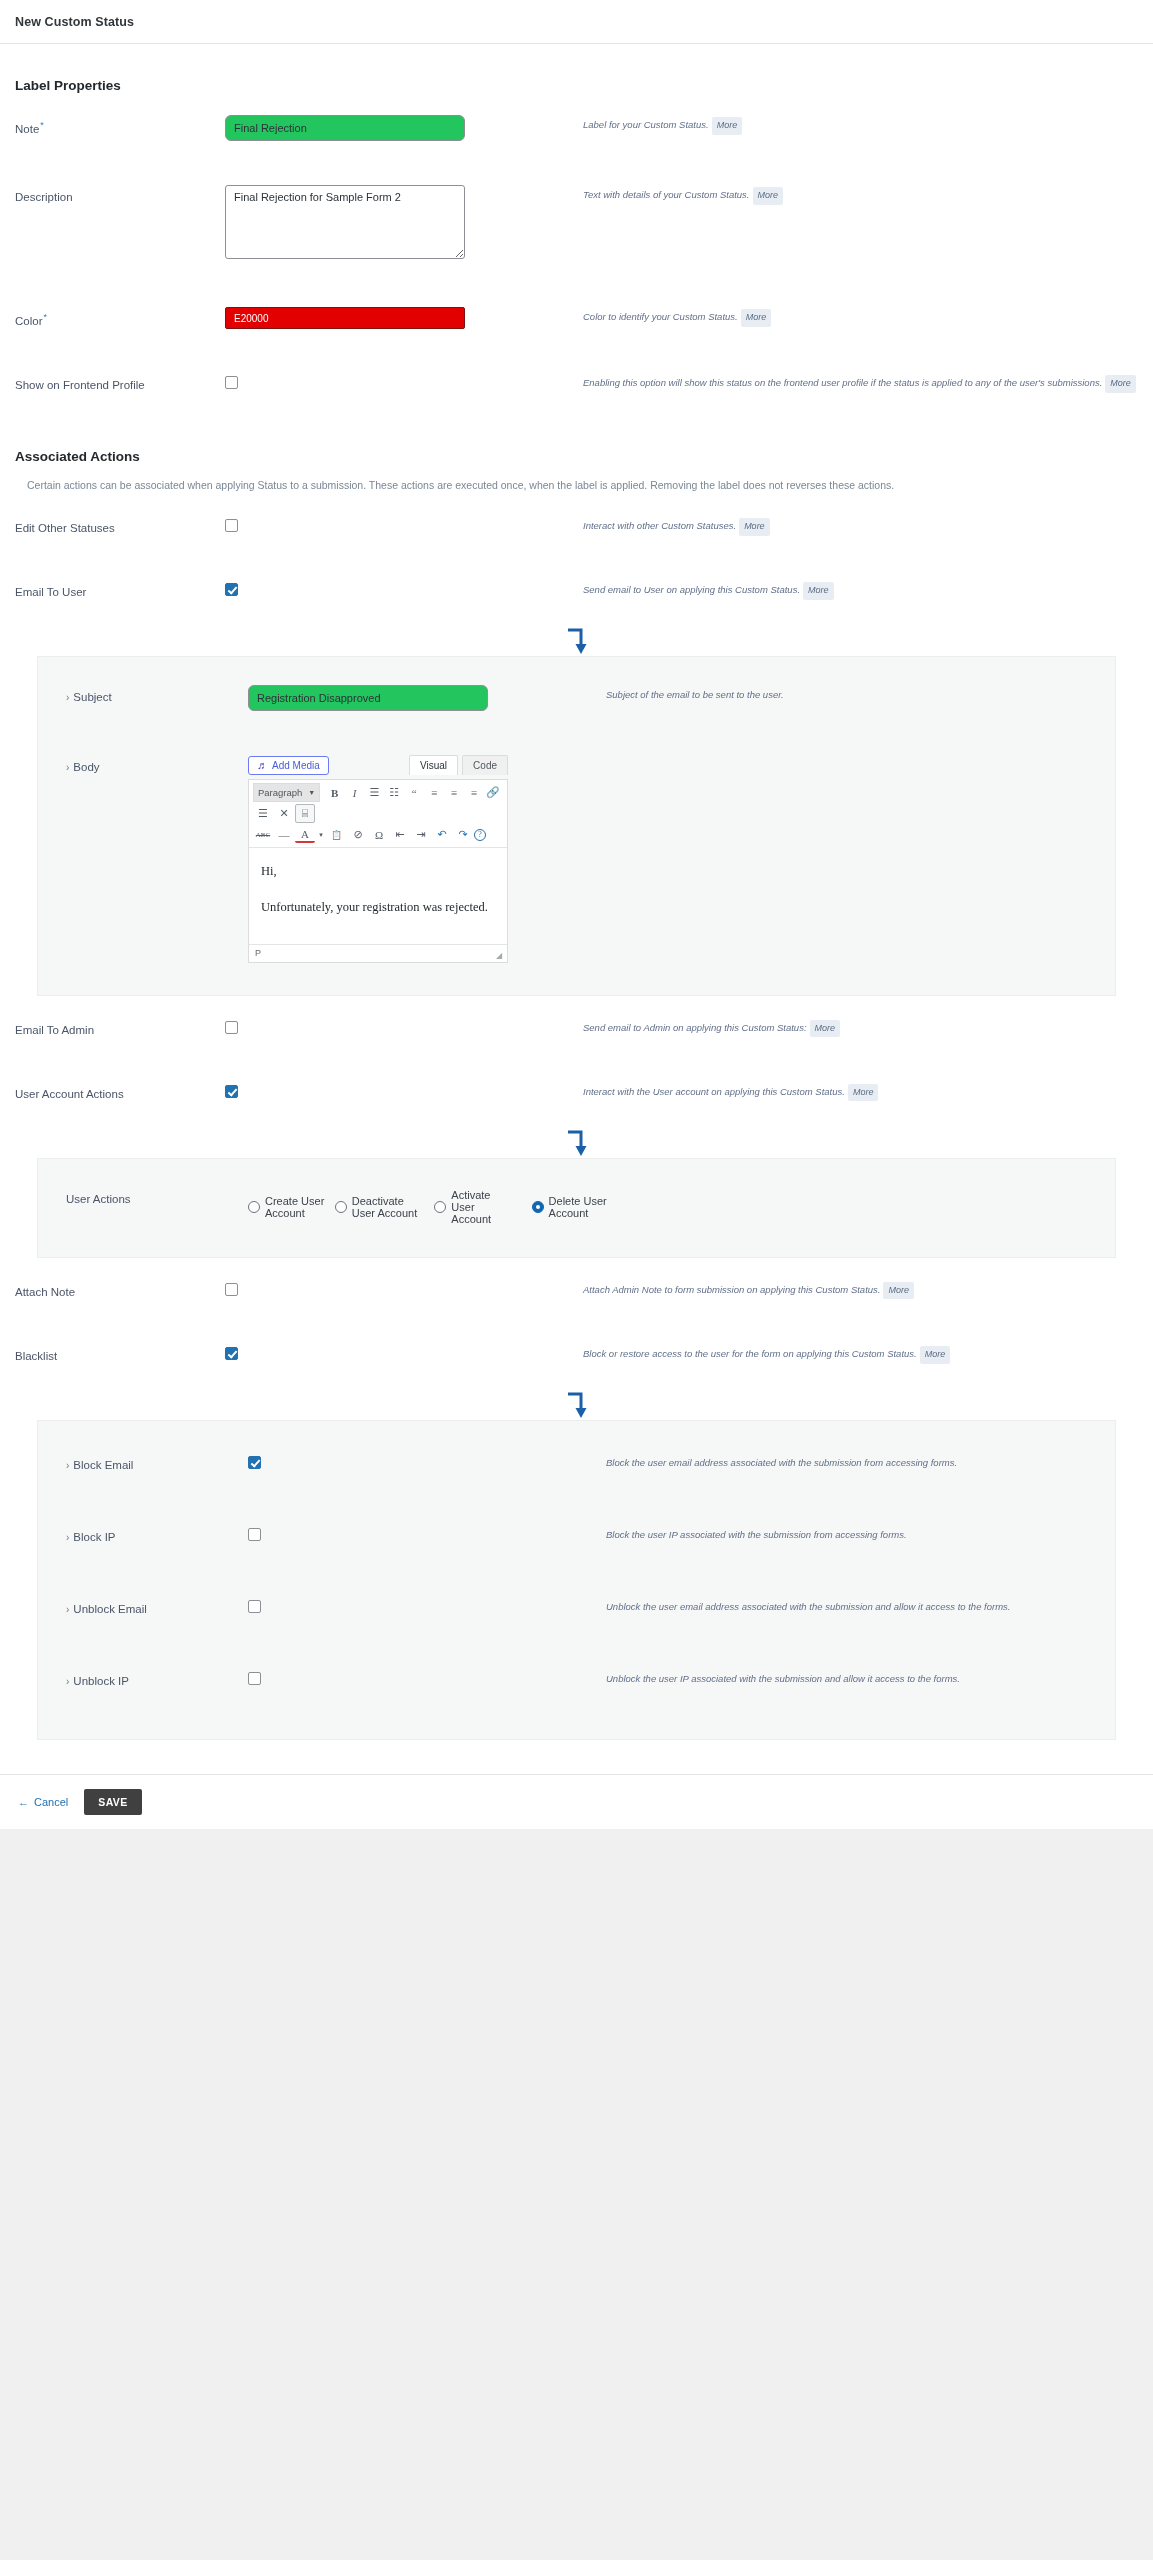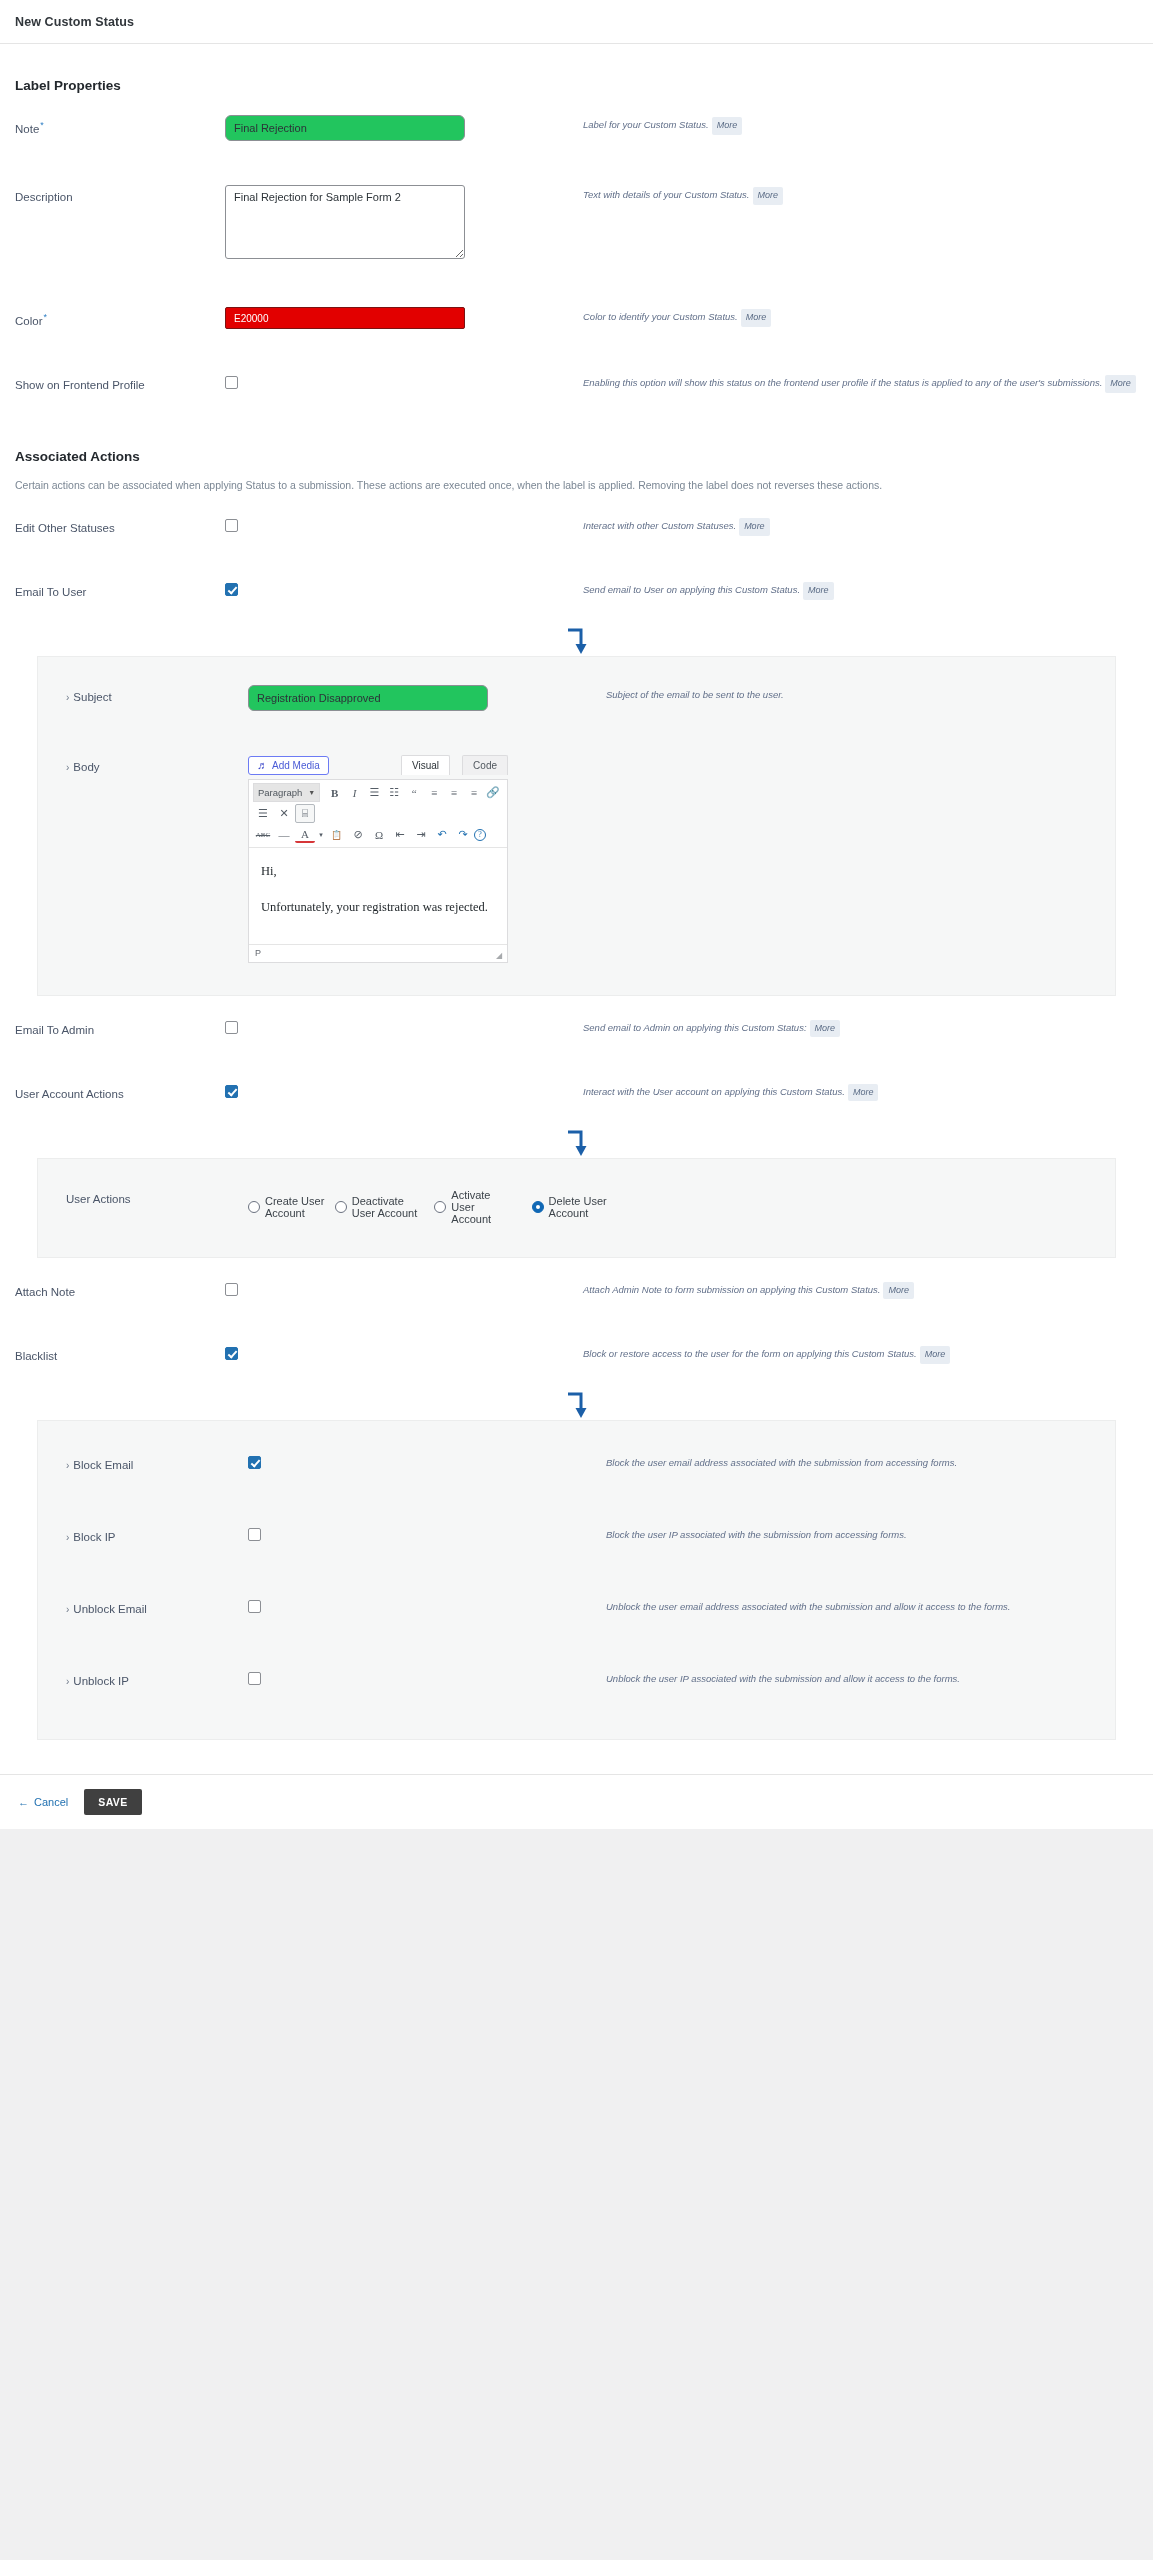--- a/index.html
+++ b/index.html
@@ -37,21 +37,21 @@
   .section-title {
     font-size: 13.5px;
     font-weight: 700;
     color: #23282d;
     padding: 34px 0 0 0;
     margin: 0;
   }
   .section-desc {
     font-size: 10.5px;
     color: #7b8794;
-    margin: 14px 0 0 0;
+    margin: 14px 0 0 12px;
     line-height: 1.5;
   }
   
   .row {
     display: flex;
     align-items: flex-start;
     padding: 22px 0;
     min-height: 48px;
   }
   .row-label {
@@ -215,21 +215,21 @@
     gap: 4px;
     border: 1px solid #6c7bf4;
     background: #fff;
     color: #4a5bd6;
     font-size: 10px;
     border-radius: 3px;
     padding: 3px 8px;
     cursor: pointer;
   }
   .media-glyph { color: #3a46c9; font-size: 11px; line-height: 1; }
-  .vc-tabs { display: flex; gap: 12px; justify-content: center; }
+  .vc-tabs { display: flex; gap: 4px; justify-content: center; }
   .vc-tab {
     font-size: 10px;
     padding: 4px 10px;
     border: 1px solid #dcdcde;
     border-bottom: none;
     background: #f0f0f1;
     color: #50575e;
     cursor: pointer;
     border-radius: 2px 2px 0 0;
   }

